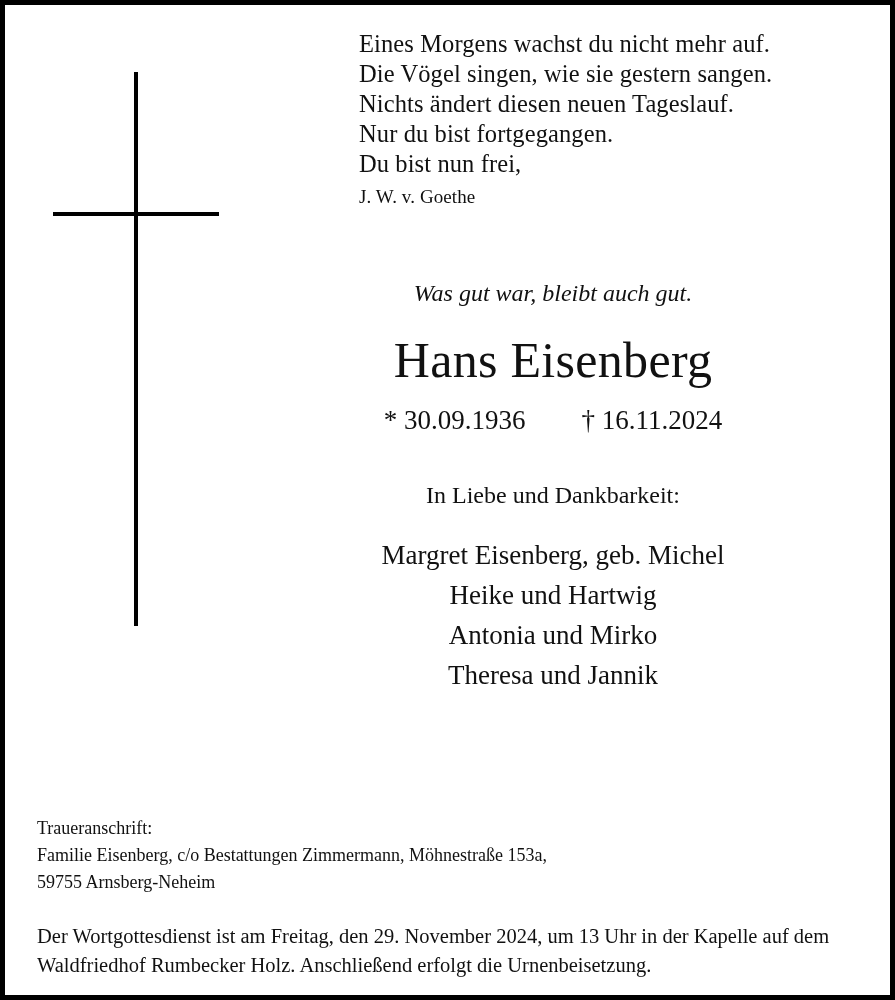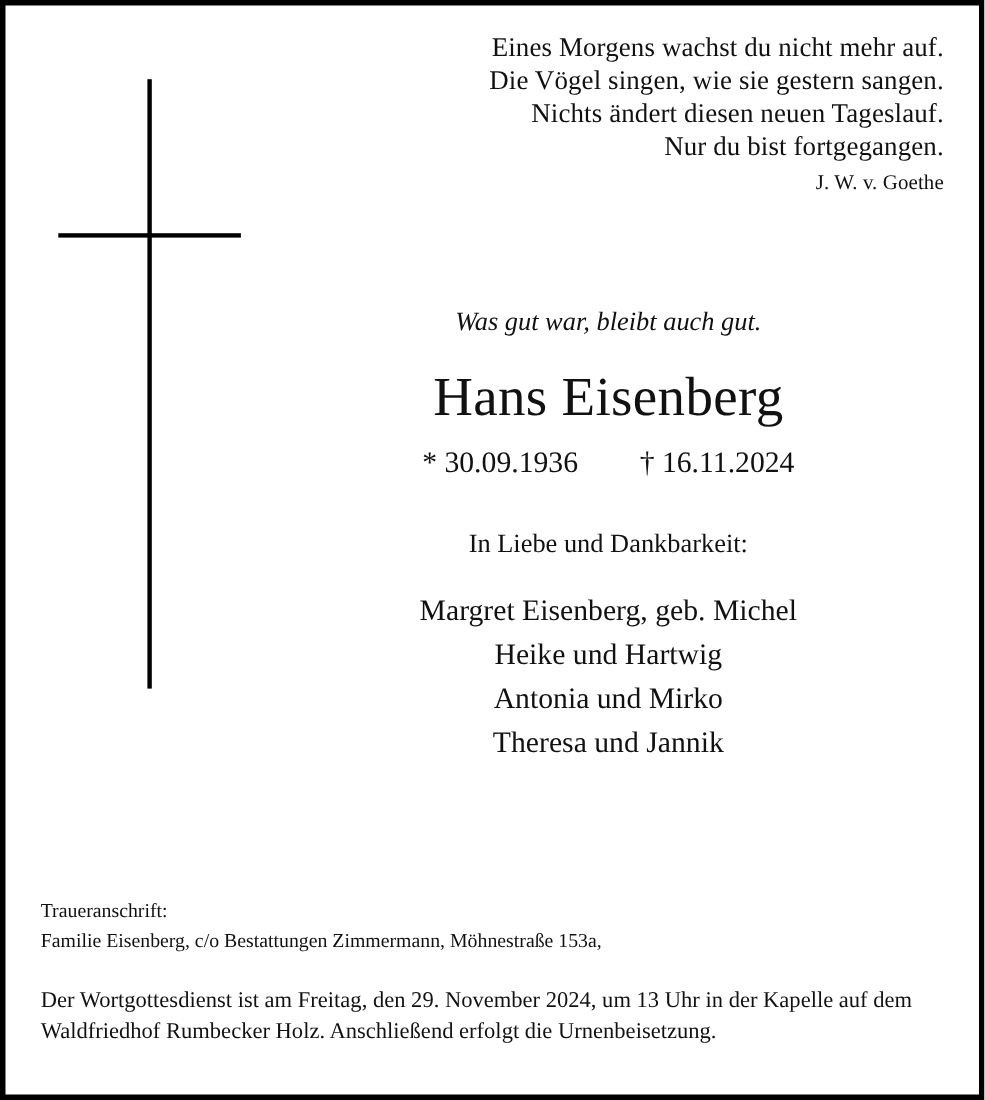--- a/index.html
+++ b/index.html
@@ -42,24 +42,23 @@
     left: 0px;
     top: 140px;
     width: 166px;
     height: 4px;
     background: #000000;
   }
 
   
   .poem {
     position: absolute;
-    right: 32px;
+    right: 11px;
     top: 24px;
     width: 520px;
-    text-align: right;
     font-size: 24.5px;
     line-height: 30px;
     letter-spacing: 0.1px;
   }
   .poem .line {
     display: block;
     white-space: nowrap;
   }
   .poem .attribution {
     display: block;
@@ -148,20 +147,21 @@
   <div class="cross">
     <div class="stem"></div>
     <div class="bar"></div>
   </div>
 
   <div class="poem">
     <span class="line">Eines Morgens wachst du nicht mehr auf.</span>
     <span class="line">Die Vögel singen, wie sie gestern sangen.</span>
     <span class="line">Nichts ändert diesen neuen Tageslauf.</span>
     <span class="line">Nur du bist fortgegangen.</span>
+    <span class="line">Du bist nun frei,</span>
     <span class="attribution">J. W. v. Goethe</span>
   </div>
 
   <div class="center-block">
 
     <p class="motto">Was gut war, bleibt auch gut.</p>
 
     <h1 class="name">Hans Eisenberg</h1>
 
     <p class="dates">
@@ -177,19 +177,20 @@
       <li>Theresa und Jannik</li>
     </ul>
 
   </div>
 
   <div class="footer">
 
     <p class="address">
       <span class="line">Traueranschrift:</span>
       <span class="line">Familie Eisenberg, c/o Bestattungen Zimmermann, Möhnestraße 153a,</span>
+      <span class="line">59755 Arnsberg-Neheim</span>
     </p>
 
     <p class="service">Der Wortgottesdienst ist am Freitag, den 29. November 2024, um 13 Uhr in der Kapelle auf dem Waldfriedhof Rumbecker Holz. Anschließend erfolgt die Urnenbeisetzung.</p>
 
   </div>
 
 </div>
 
 </body></html>

